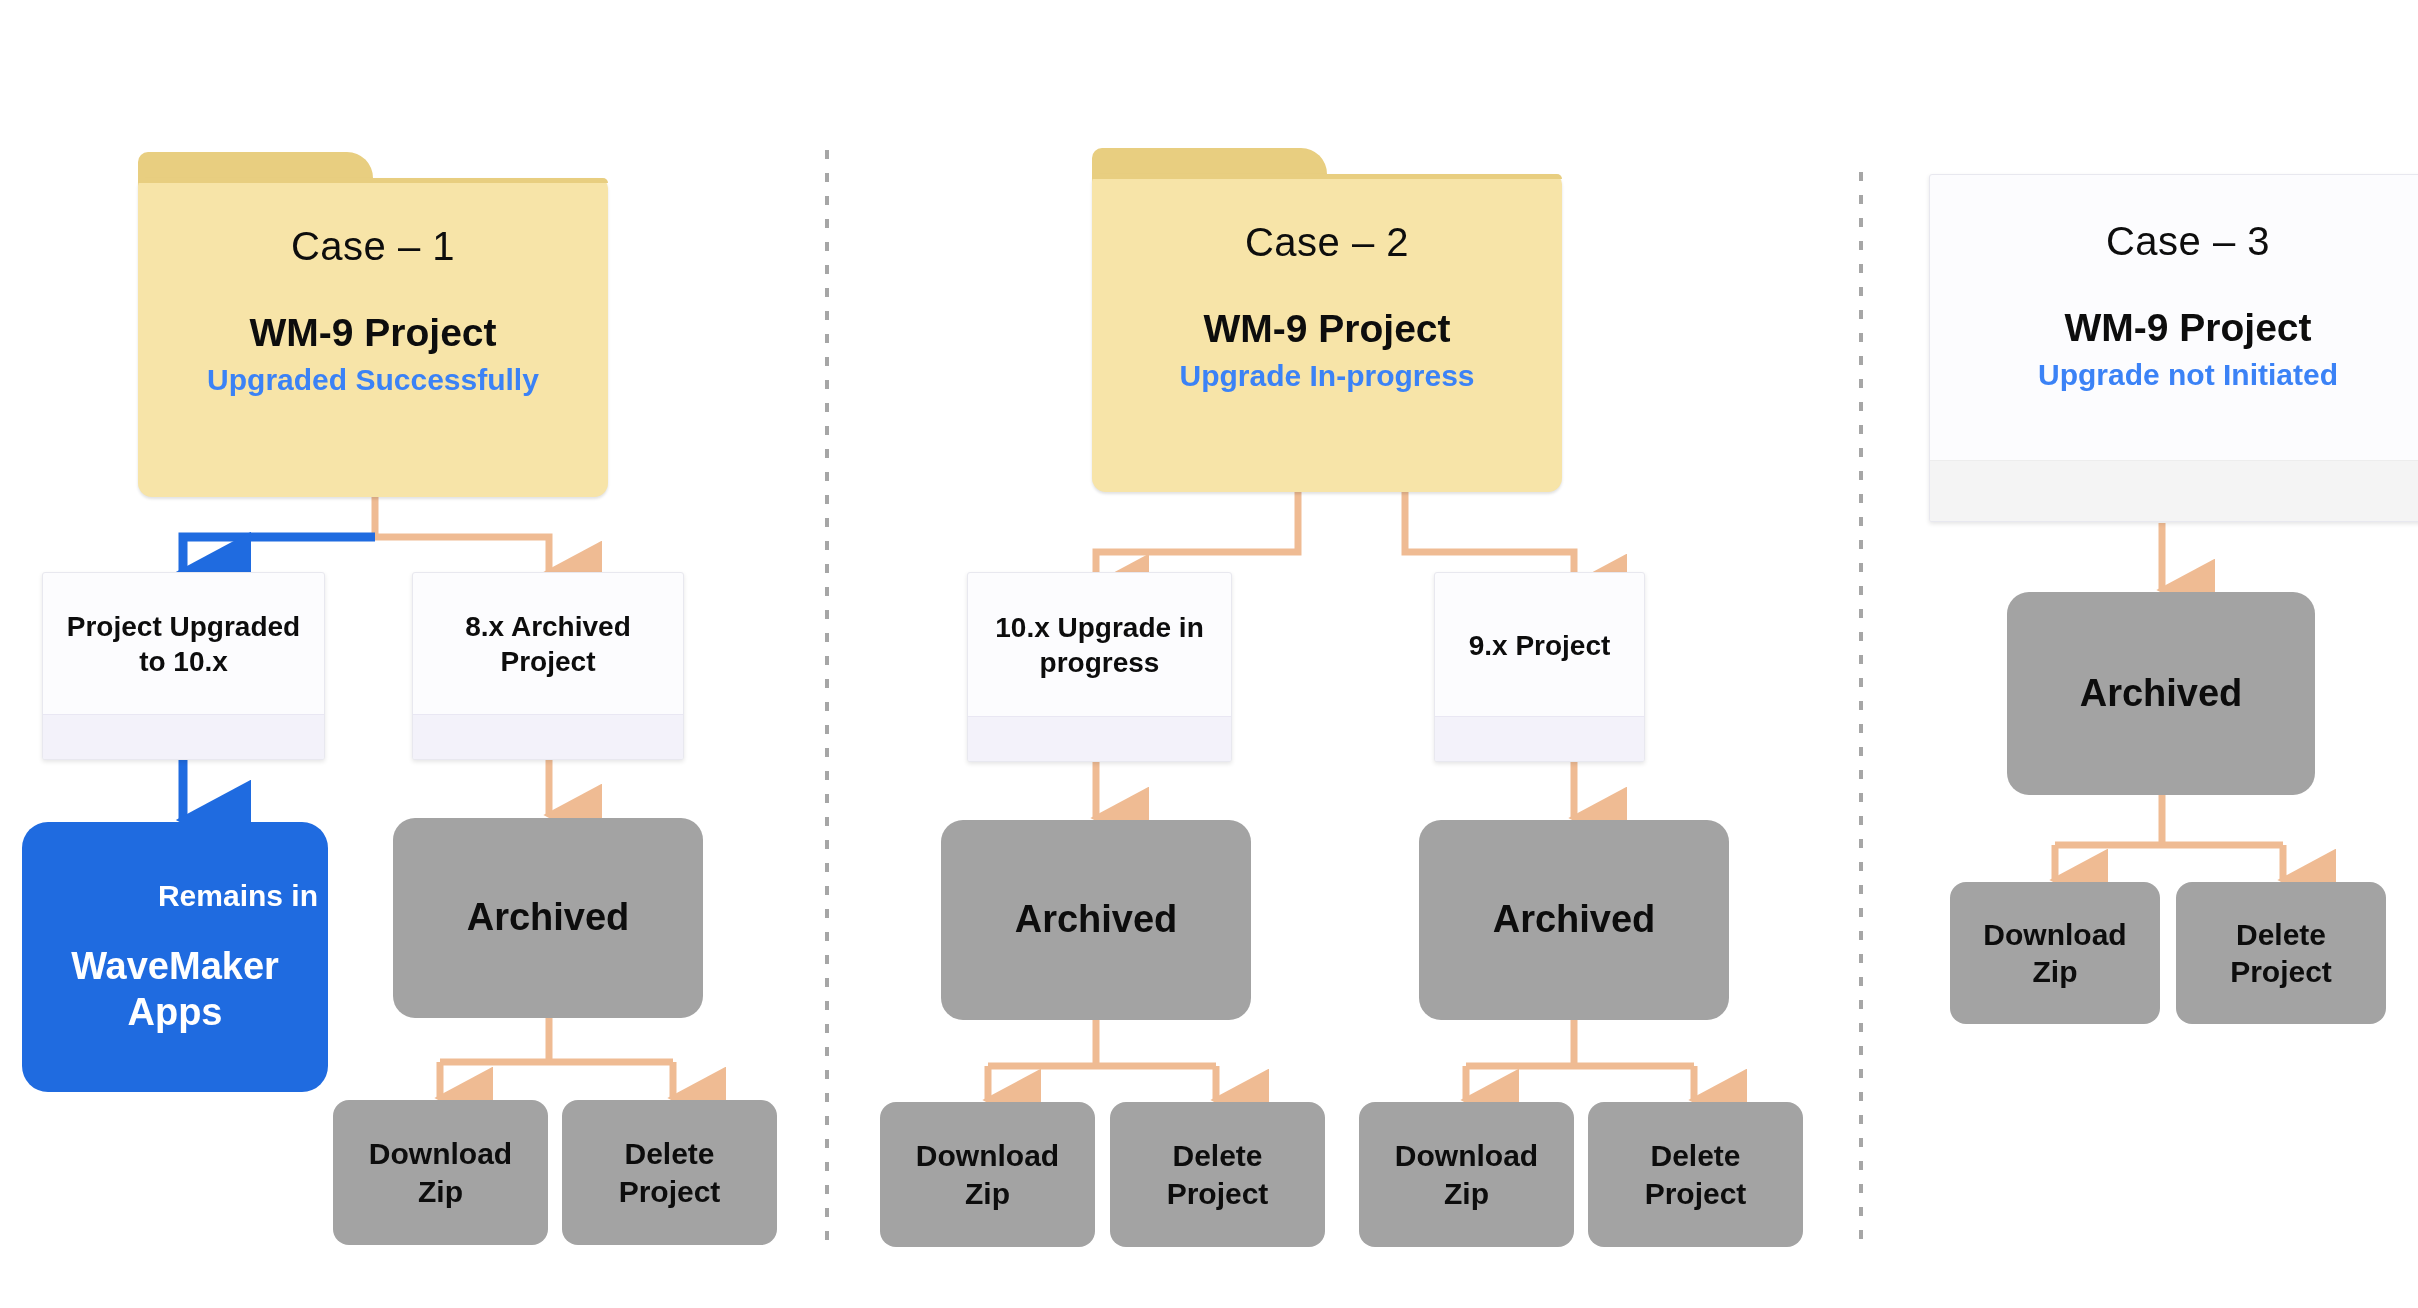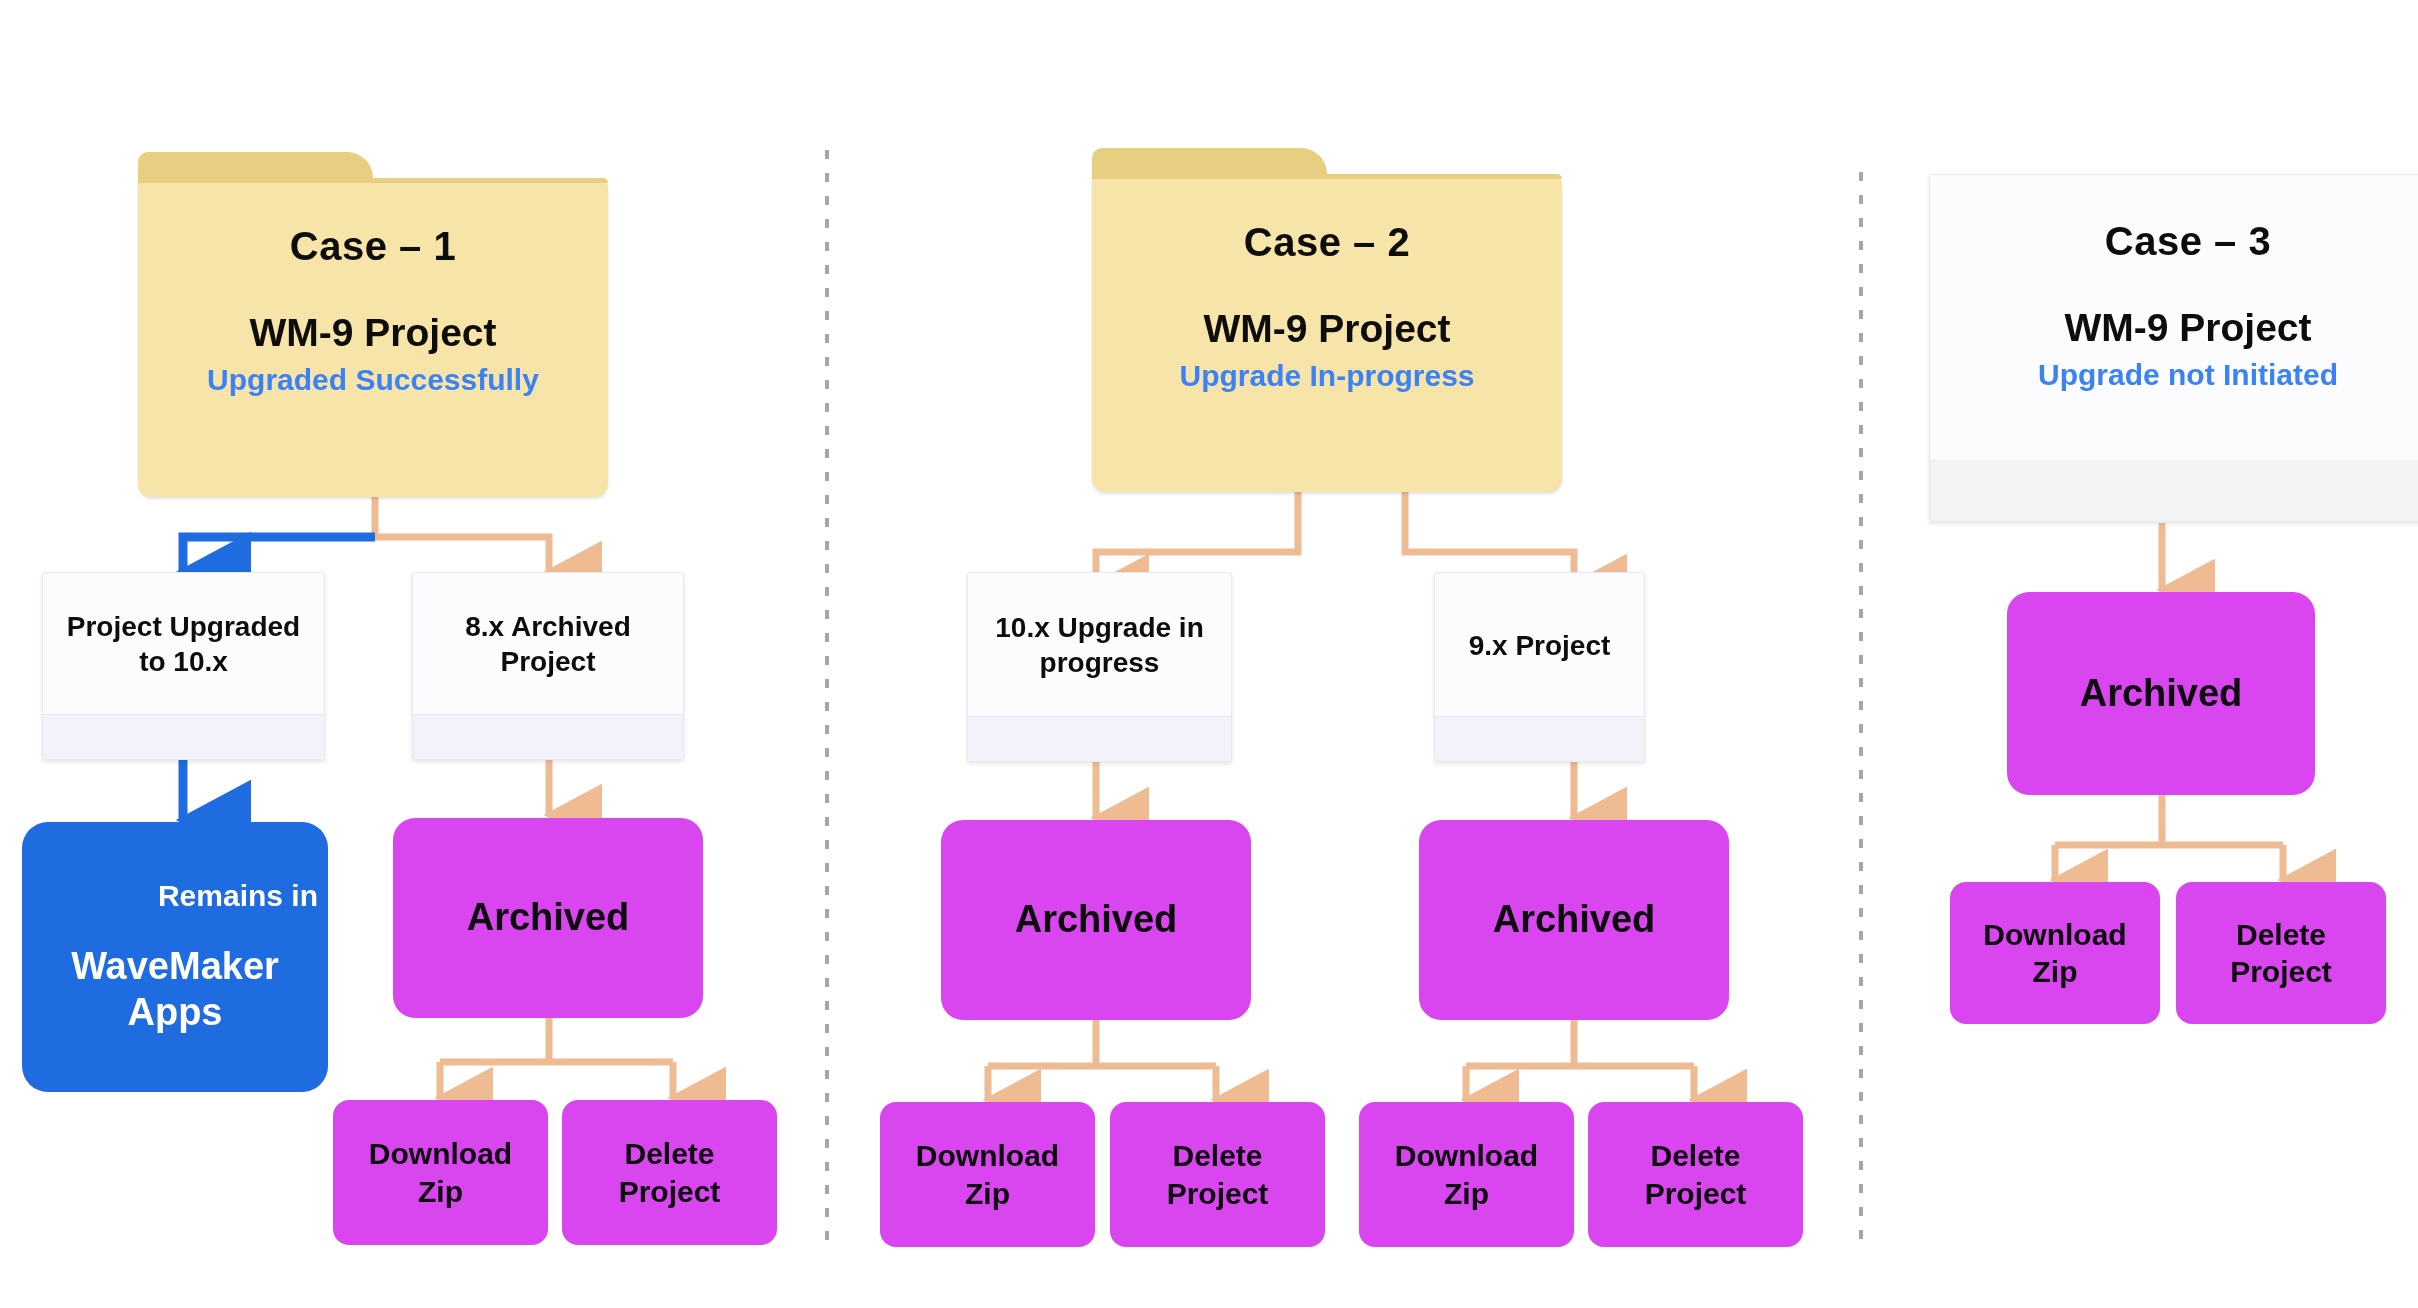--- a/index.html
+++ b/index.html
@@ -104,21 +104,21 @@
     background: #F4F4F4;
     border-top: 1px solid #EDEDED;
   }
   .card.tall .cbody { bottom: 60px; }
   .card.tall .cfoot { height: 60px; }
 
   
   .peach {
     position: absolute;
     box-sizing: border-box;
-    background: #d946ef;
+    background: #a3a3a3;
     border-radius: 22px;
     display: flex;
     align-items: center;
     justify-content: center;
     text-align: center;
     padding: 0 12px;
   }
 
   
   .blue {
@@ -131,21 +131,21 @@
     align-items: flex-end;
     justify-content: center;
     text-align: center;
     color: #ffffff;
     padding: 0 10px;
   }
 
   
   .t-case {
     font-size: 40px;
-    font-weight: bold;
+    font-weight: normal;
     color: #0d0d0d;
     letter-spacing: 0.5px;
     line-height: 1.1;
   }
   .t-proj {
     font-size: 39px;
     font-weight: bold;
     color: #0d0d0d;
     margin-top: 44px;
     line-height: 1.1;

